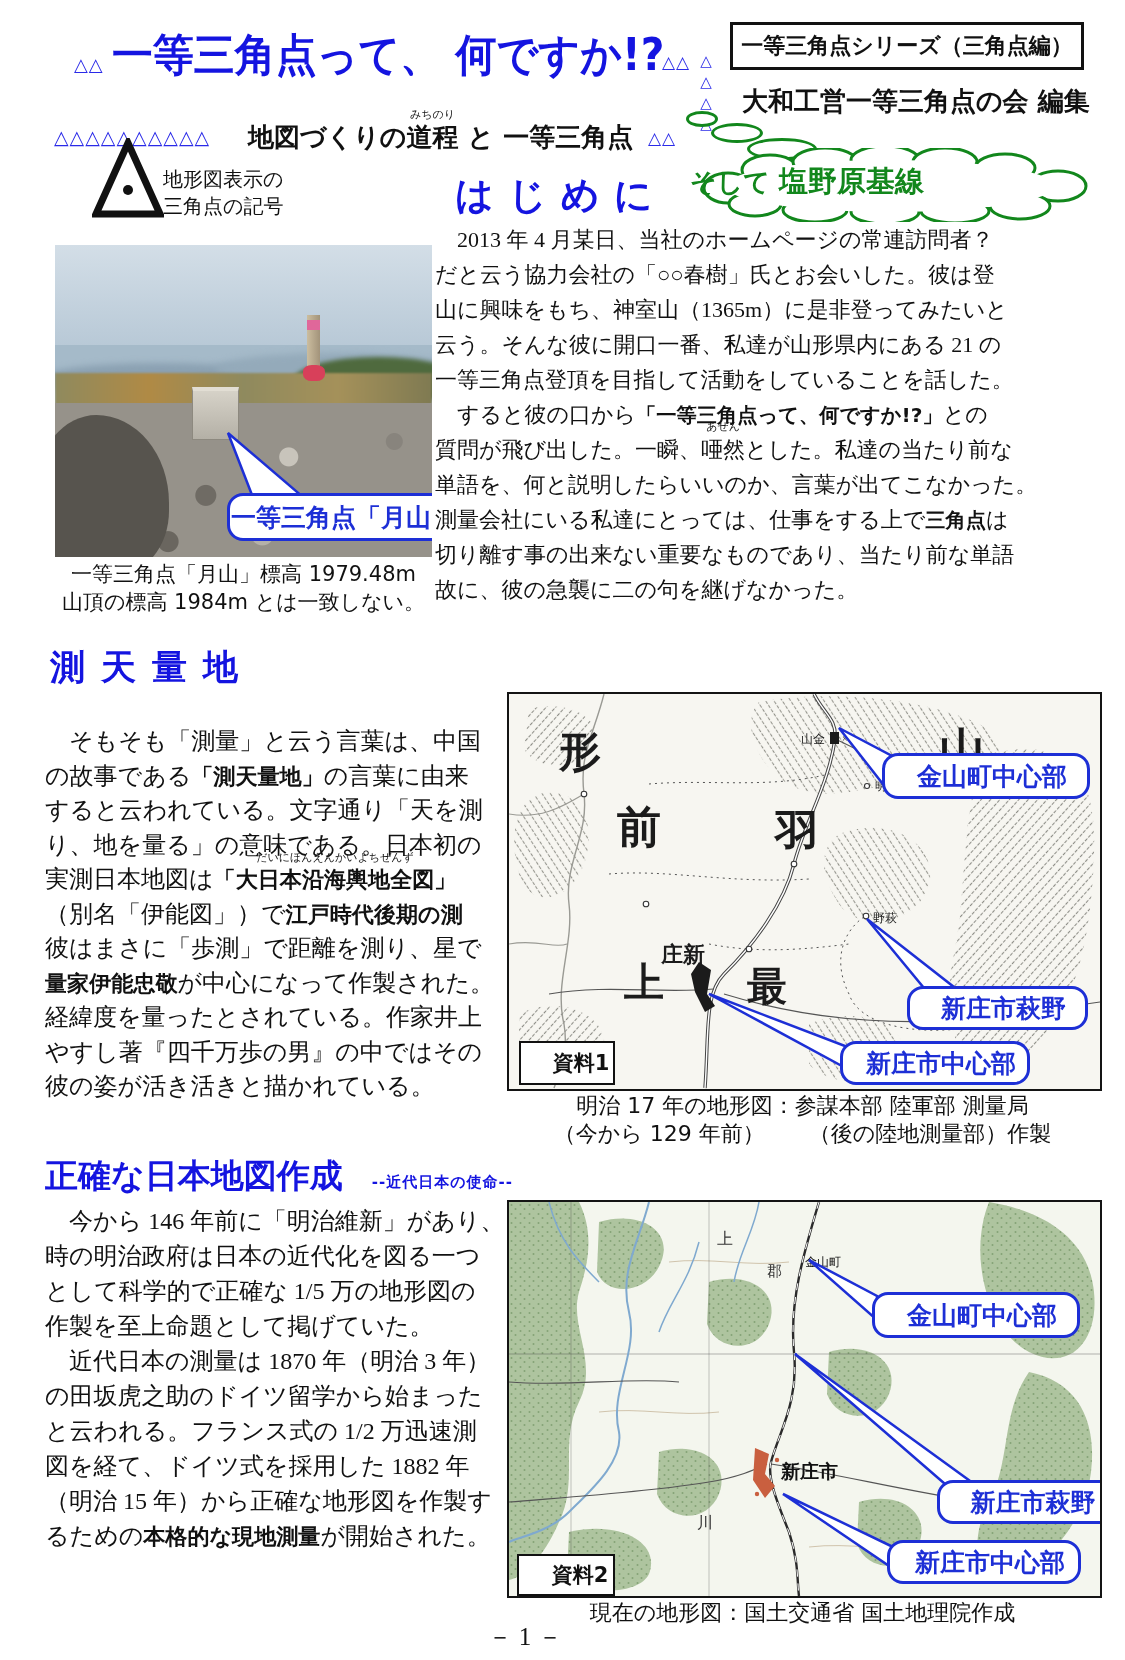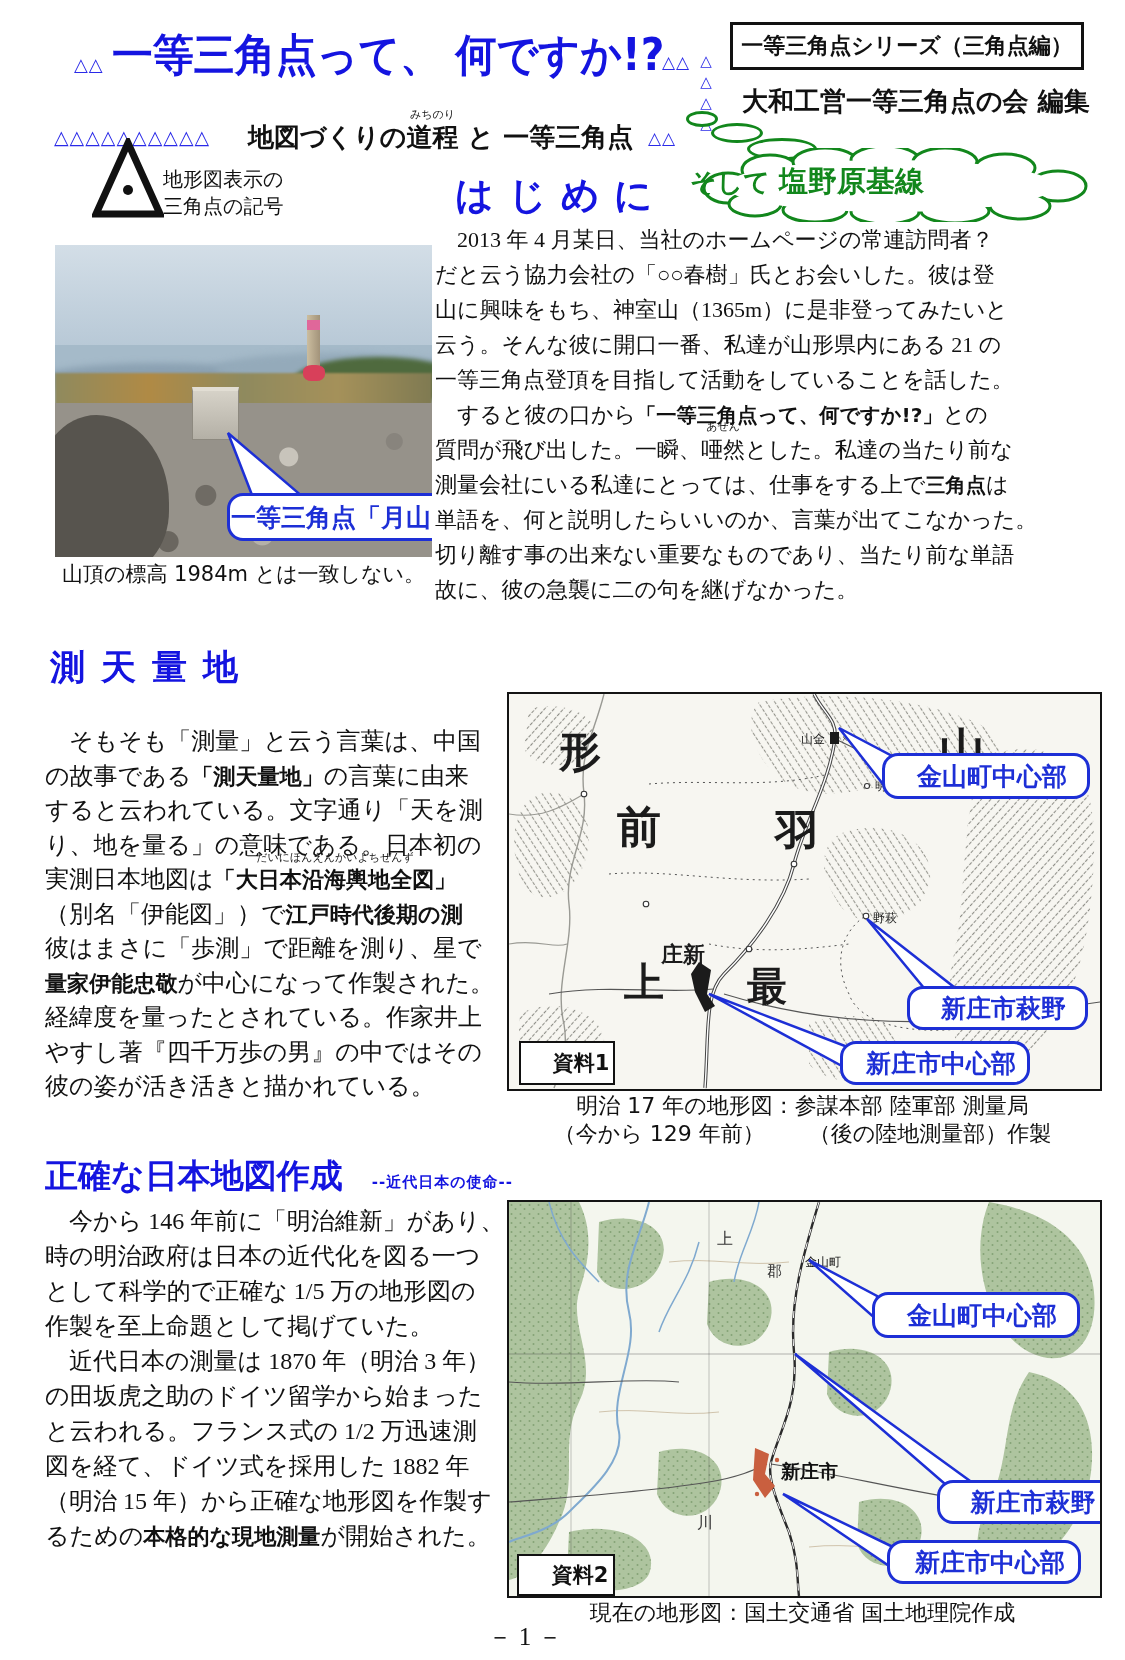--- a/index.html
+++ b/index.html
@@ -160,22 +160,22 @@
 
   <div class="abs h-hajimeni blue gothic">はじめに</div>
   <div class="abs col-body intro-body">
     <div class="tl"><span>　2013 年 4 月某日、当社のホームページの常連訪問者？</span></div>
     <div class="tl"><span>だと云う協力会社の「○○春樹」氏とお会いした。彼は登</span></div>
     <div class="tl"><span>山に興味をもち、神室山（1365m）に是非登ってみたいと</span></div>
     <div class="tl"><span>云う。そんな彼に開口一番、私達が山形県内にある 21 の</span></div>
     <div class="tl"><span>一等三角点登頂を目指して活動をしていることを話した。</span></div>
     <div class="tl"><span>　すると彼の口から</span><b>「一等三角点って、何ですか!?」</b><span>との</span></div>
     <div class="tl"><span>質問が飛び出した。一瞬、</span><ruby><span>唖然</span><rt>あぜん</rt></ruby><span>とした。私達の当たり前な</span></div>
+    <div class="tl"><span>単語を、何と説明したらいいのか、言葉が出てこなかった。</span></div>
     <div class="tl"><span>測量会社にいる私達にとっては、仕事をする上で</span><b>三角点</b><span>は</span></div>
-    <div class="tl"><span>単語を、何と説明したらいいのか、言葉が出てこなかった。</span></div>
     <div class="tl"><span>切り離す事の出来ない重要なものであり、当たり前な単語</span></div>
     <div class="tl"><span>故に、彼の急襲に二の句を継げなかった。</span></div>
   </div>
 
   <div class="abs photo">
     <div class="ph-sky"></div>
     <div class="ph-valley"></div>
     <div class="ph-ridge1"></div>
     <div class="ph-ridge2"></div>
     <div class="ph-green"></div>
@@ -185,20 +185,21 @@
     <div class="ph-stone"></div>
     <div class="ph-post"></div>
     <div class="ph-post-mark"></div>
     <div class="ph-ribbon"></div>
     <svg class="tails" width="377" height="312" viewBox="0 0 377 312">
       <polygon points="173,188 197,250 248,252"></polygon>
     </svg>
     <div class="callout" style="left:172px;top:248px;width:203px;height:42px;">一等三角点「月山」</div>
   </div>
   <div class="abs photo-caption">
+    <div>一等三角点「月山」標高 1979.48m</div>
     <div>山頂の標高 1984m とは一致しない。</div>
   </div>
 
   <div class="abs h-sokuten blue gothic">測天量地</div>
   <div class="abs col-body left-body">
     <div class="tl"><span>　そもそも「測量」と云う言葉は、中国</span></div>
     <div class="tl"><span>の故事である</span><b>「測天量地」</b><span>の言葉に由来</span></div>
     <div class="tl"><span>すると云われている。文字通り「天を測</span></div>
     <div class="tl"><span>り、地を量る」の意味である。日本初の</span></div>
     <div class="tl"><span>実測日本地図は</span><b><span>「</span><ruby><span>大日本沿海輿地全図</span><rt>だいにほんえんかいよちぜんず</rt></ruby><span>」</span></b></div>

